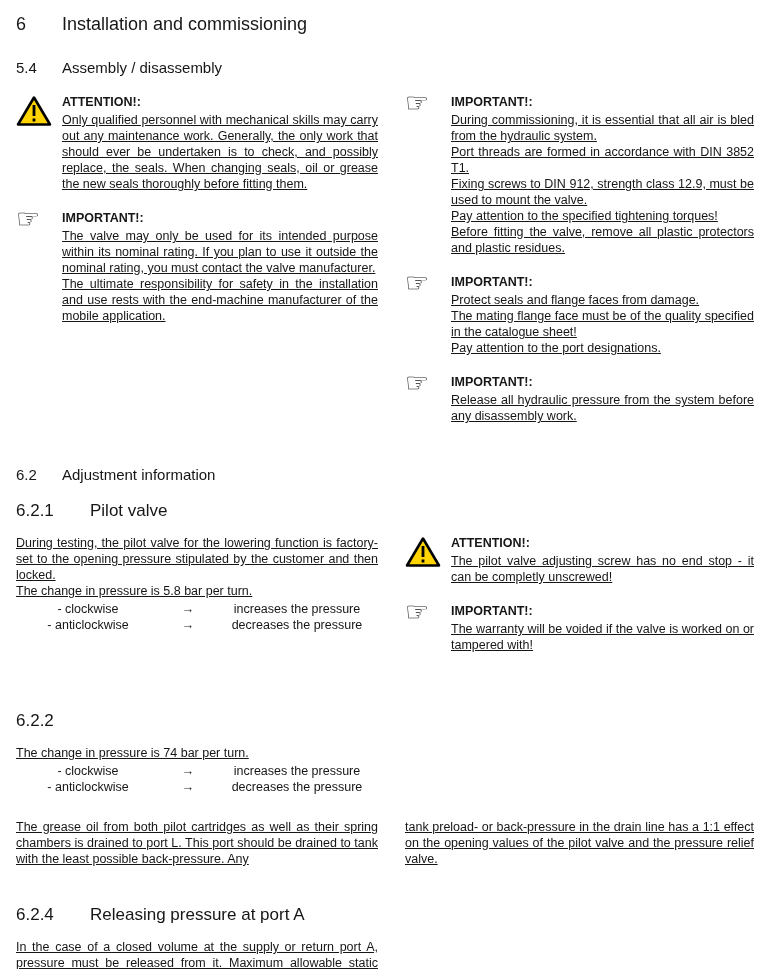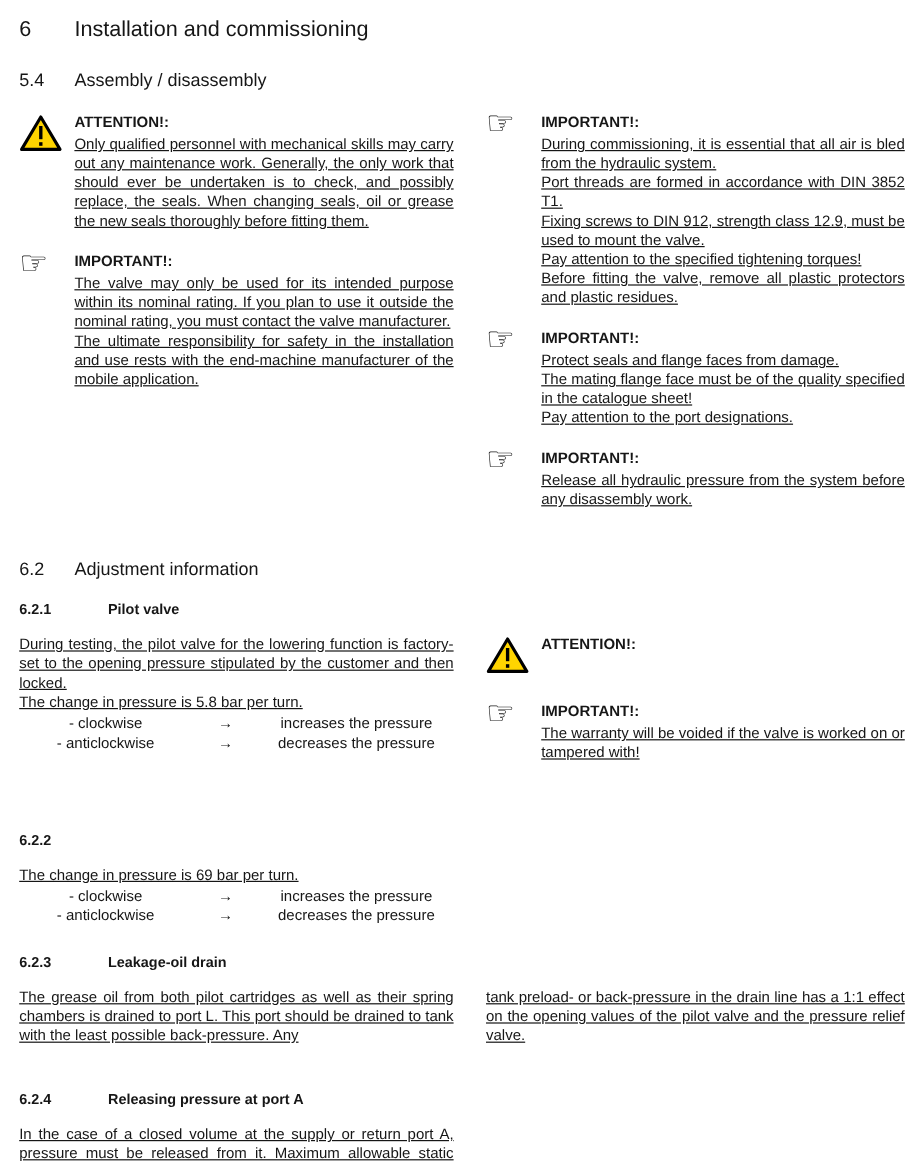--- a/index.html
+++ b/index.html
@@ -6,21 +6,21 @@
   .page {
     width:770px; min-height:969px; margin:0 auto; background:#ffffff;
     box-sizing:border-box; padding:10px 16px 24px 16px;
     font-family:"Liberation Sans", sans-serif; color:#161616;
   }
   
   .h1 { display:flex; font-size:18px; font-weight:normal; margin:4px 0 24px 0; }
   .h1 .num { width:46px; flex:none; }
   .h2 { display:flex; font-size:15px; font-weight:normal; margin:0 0 18px 0; }
   .h2 .num { width:46px; flex:none; }
-  .h3 { display:flex; font-size:12px; font-weight:bold; margin:0 0 14px 0; }
+  .h3 { display:flex; font-size:17px; font-weight:normal; margin:0 0 14px 0; }
   .h3 .num { width:74px; flex:none; }
   
   .cols { display:grid; grid-template-columns:362px 1fr; column-gap:27px; }
   
   .note { display:flex; margin:0 0 18px 0;justify-content:center; }
   .note-icon { width:46px; flex:none; padding-top:1px; }
   .hand-glyph { font-size:27px; line-height:20px; display:inline-block; transform:translateY(-2px); }
   .note-body { flex:1; min-width:0; }
   .note-label { font-size:12.5px; font-weight:bold; line-height:16px; margin-bottom:2px; }
   .note-text, .para {
@@ -154,20 +154,21 @@
       <div class="note">
         <div class="note-icon">
           <svg width="36" height="32" viewBox="0 0 36 32" aria-hidden="true">
             <path d="M18 2.5 L34 29.5 L2 29.5 Z" fill="#ffd400" stroke="#000" stroke-width="2.6" stroke-linejoin="round"></path>
             <rect x="16.6" y="10" width="2.8" height="11" fill="#000"></rect>
             <rect x="16.6" y="23.5" width="2.8" height="3" fill="#000"></rect>
           </svg>
         </div>
         <div class="note-body">
           <div class="note-label">ATTENTION!:</div>
+          <div class="note-text">The pilot valve adjusting screw has no end stop - it can be completly unscrewed!</div>
         </div>
       </div>
 
       <div class="note">
         <div class="note-icon">
           <span class="hand-glyph">☞</span>
         </div>
         <div class="note-body">
           <div class="note-label">IMPORTANT!:</div>
           <div class="note-text">The warranty will be voided if the valve is worked on or tampered with!</div>
@@ -175,40 +176,36 @@
       </div>
     </div>
   </div>
 
   <div class="h3">
     <span class="num">6.2.2</span>
   </div>
 
   <div class="cols sec622">
     <div>
-      <div class="para">The change in pressure is 69 bar per turn.</div>
+      <div class="para">The change in pressure is 74 bar per turn.</div>
       <div class="turn-rows">
         <div class="turn-row">
           <span class="tr-item">- clockwise</span>
           <span class="tr-arrow">→</span>
           <span class="tr-effect">increases the pressure</span>
         </div>
         <div class="turn-row">
           <span class="tr-item">- anticlockwise</span>
           <span class="tr-arrow">→</span>
           <span class="tr-effect">decreases the pressure</span>
         </div>
       </div>
     </div>
   </div>
 
-  <div class="h3">
-    <span class="num">6.2.3</span>
-    <span>Leakage-oil drain</span>
-  </div>
 
   <div class="cols sec623">
     <div>
       <div class="para">The grease oil from both pilot cartridges as well as their spring chambers is drained to port L. This port should be drained to tank with the least possible back-pressure. Any</div>
     </div>
     <div>
       <div class="para">tank preload- or back-pressure in the drain line has a 1:1 effect on the opening values of the pilot valve and the pressure relief valve.</div>
     </div>
   </div>
 

